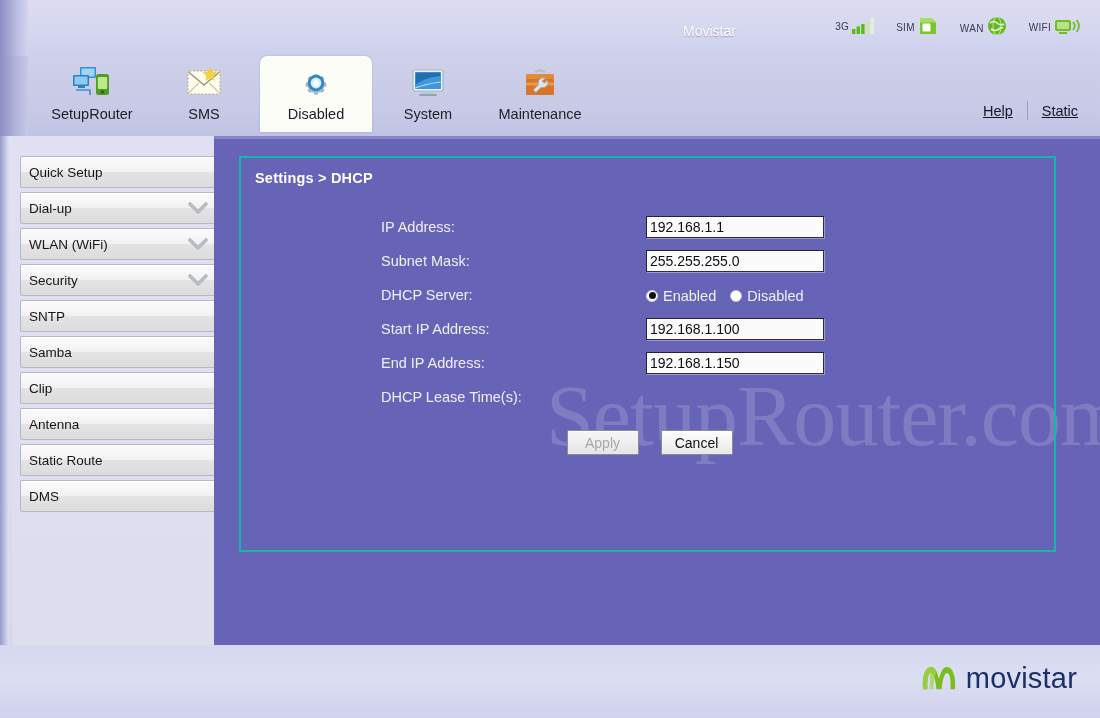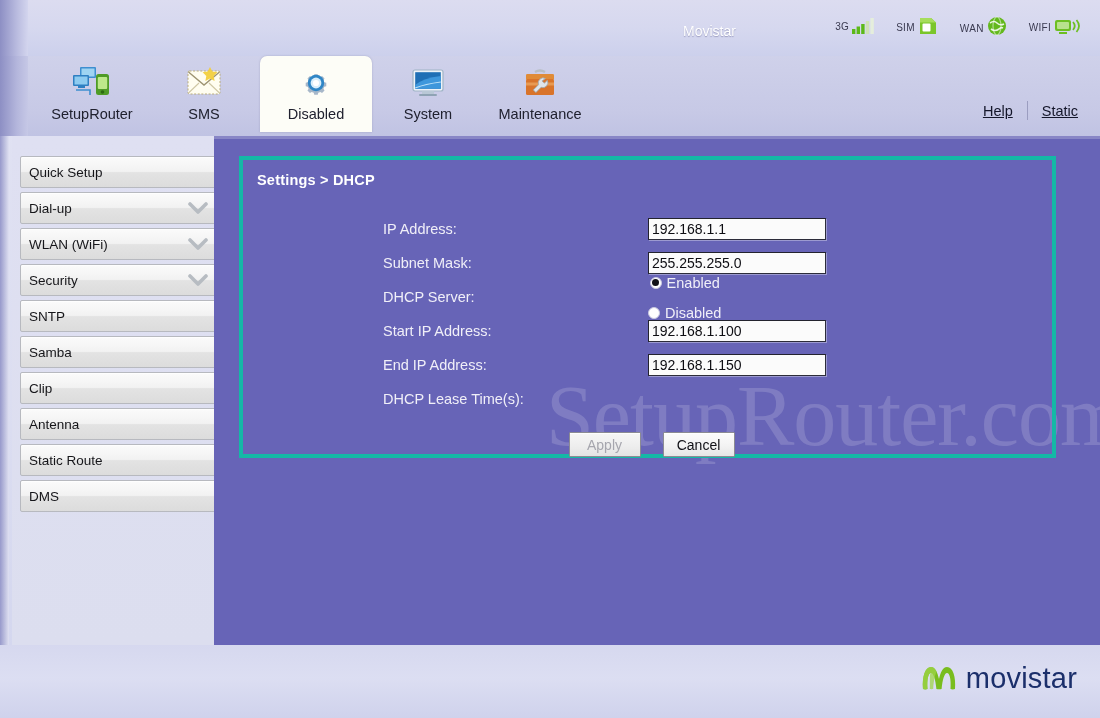--- a/index.html
+++ b/index.html
@@ -166,22 +166,22 @@
     box-sizing: border-box;
     overflow: hidden;
   }
   .main-top-hl {
     position: absolute; left: 0; top: 0; width: 886px; height: 3px;
     background: rgba(255,255,255,.22);
   }
   .panel {
     position: absolute;
     left: 25px; top: 20px;
-    width: 817px; height: 302px;
-    border: 4px solid #14b8a6;
+    width: 817px; height: 396px;
+    border: 2px solid #14b8a6;
     box-sizing: border-box;
   }
   .panel-title {
     position: absolute;
     left: 14px; top: 12px;
     font-size: 14.5px;
     font-weight: bold;
     color: #ffffff;
     letter-spacing: .2px;
   }
@@ -229,21 +229,20 @@
     font-size: 14px;
     color: #0d0d12;
     padding: 0 3px;
     line-height: 20px;
     outline: none;
     box-shadow: 1px 1px 0 rgba(255,255,255,.35);
   }
   .radios {
     display: flex; align-items: center; gap: 14px;
     padding-top: 1px;
-    flex-direction: column;
   }
   .radio-wrap { display: flex; align-items: center; gap: 5px; cursor: pointer; }
   .radio {
     width: 12px; height: 12px; border-radius: 50%;
     background: #ffffff;
     border: 1px solid #c9c8e0;
     box-sizing: border-box;
     display: flex; align-items: center; justify-content: center;
   }
   .radio.on::after {

